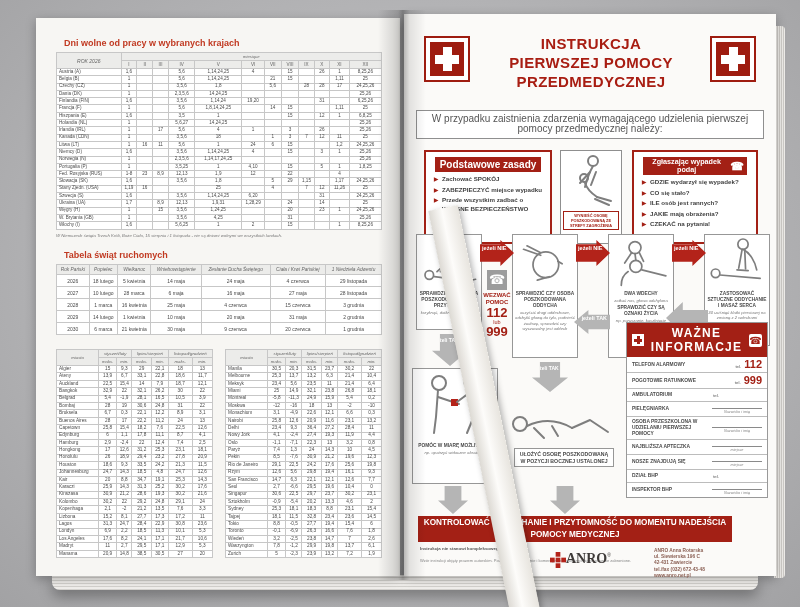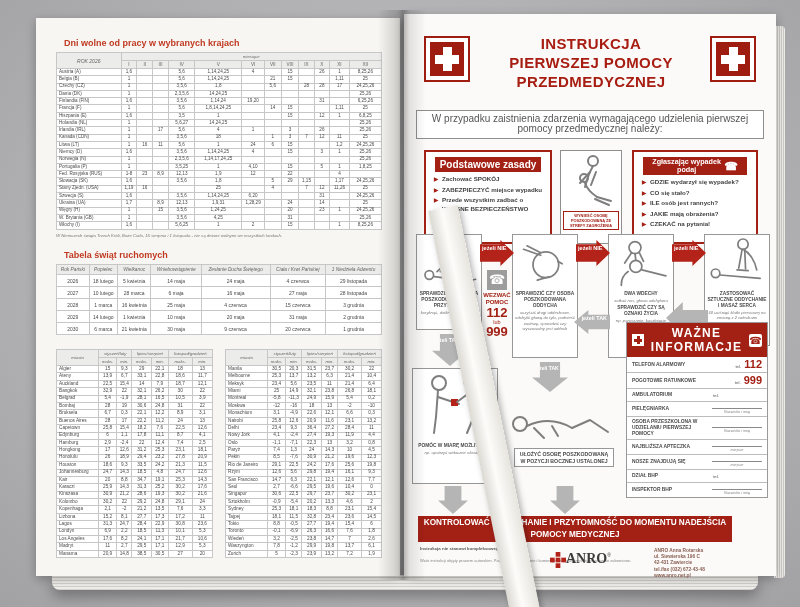--- a/index.html
+++ b/index.html
@@ -61,21 +61,21 @@
   .panel-h{margin:5px 9px 3px 9px;background:#a32015;color:#fff;font-weight:bold;
     font-size:10px;text-align:center;padding:2px 0;}
   .blist{list-style:none;margin:2px 0 0 0;padding:0 4px 0 8px;}
   .blist li{font-size:6.2px;font-weight:bold;color:#3f3f3f;line-height:8.5px;position:relative;padding-left:8px;margin-top:2px;}
   .blist li::before{content:"\25B6";color:#a32015;position:absolute;left:0;top:0;font-size:5.5px;}
   .evac{position:absolute;left:156px;top:136px;width:62px;height:94px;border:1px solid #8f8f8f;background:#fff;padding:2px;}
   .evac svg{display:block;margin:0 auto;}
   .evac-cap{border:1px solid #a32015;color:#a32015;font-weight:bold;font-size:3.9px;
     text-align:center;line-height:5px;padding:1px;}
   .report{left:228px;top:136px;width:126px;height:94px;}
-  .report .panel-h{display:flex;align-items:center;gap:3px;padding:1px 9px;text-align:left;font-size:7.2px;line-height:8px;}
+  .report .panel-h{display:flex;align-items:center;gap:3px;padding:1px 3px;text-align:left;font-size:7.2px;line-height:8px;}
   .report .panel-h .t{flex:1;text-align:center;}
   .phone-glyph{font-size:11px;line-height:11px;}
 
   .step{position:absolute;top:220px;border:1px solid #979797;background:#fff;width:66px;padding:2px;}
   .s1{left:12px;height:96px;} .s2{left:108px;height:124px;} .s3{left:204px;height:124px;} .s4{left:300px;height:112px;}
   .step svg{display:block;margin:0 auto;}
   .cap{font-size:4.8px;font-weight:bold;color:#4a4a4a;text-align:center;line-height:6px;margin-top:2px;}
   .note{font-size:4.2px;font-style:italic;color:#777;text-align:center;line-height:5.4px;margin-top:1px;}
 
   .arrow-no{position:absolute;top:226px;width:34px;height:26px;background:#b3231a;color:#fff;

